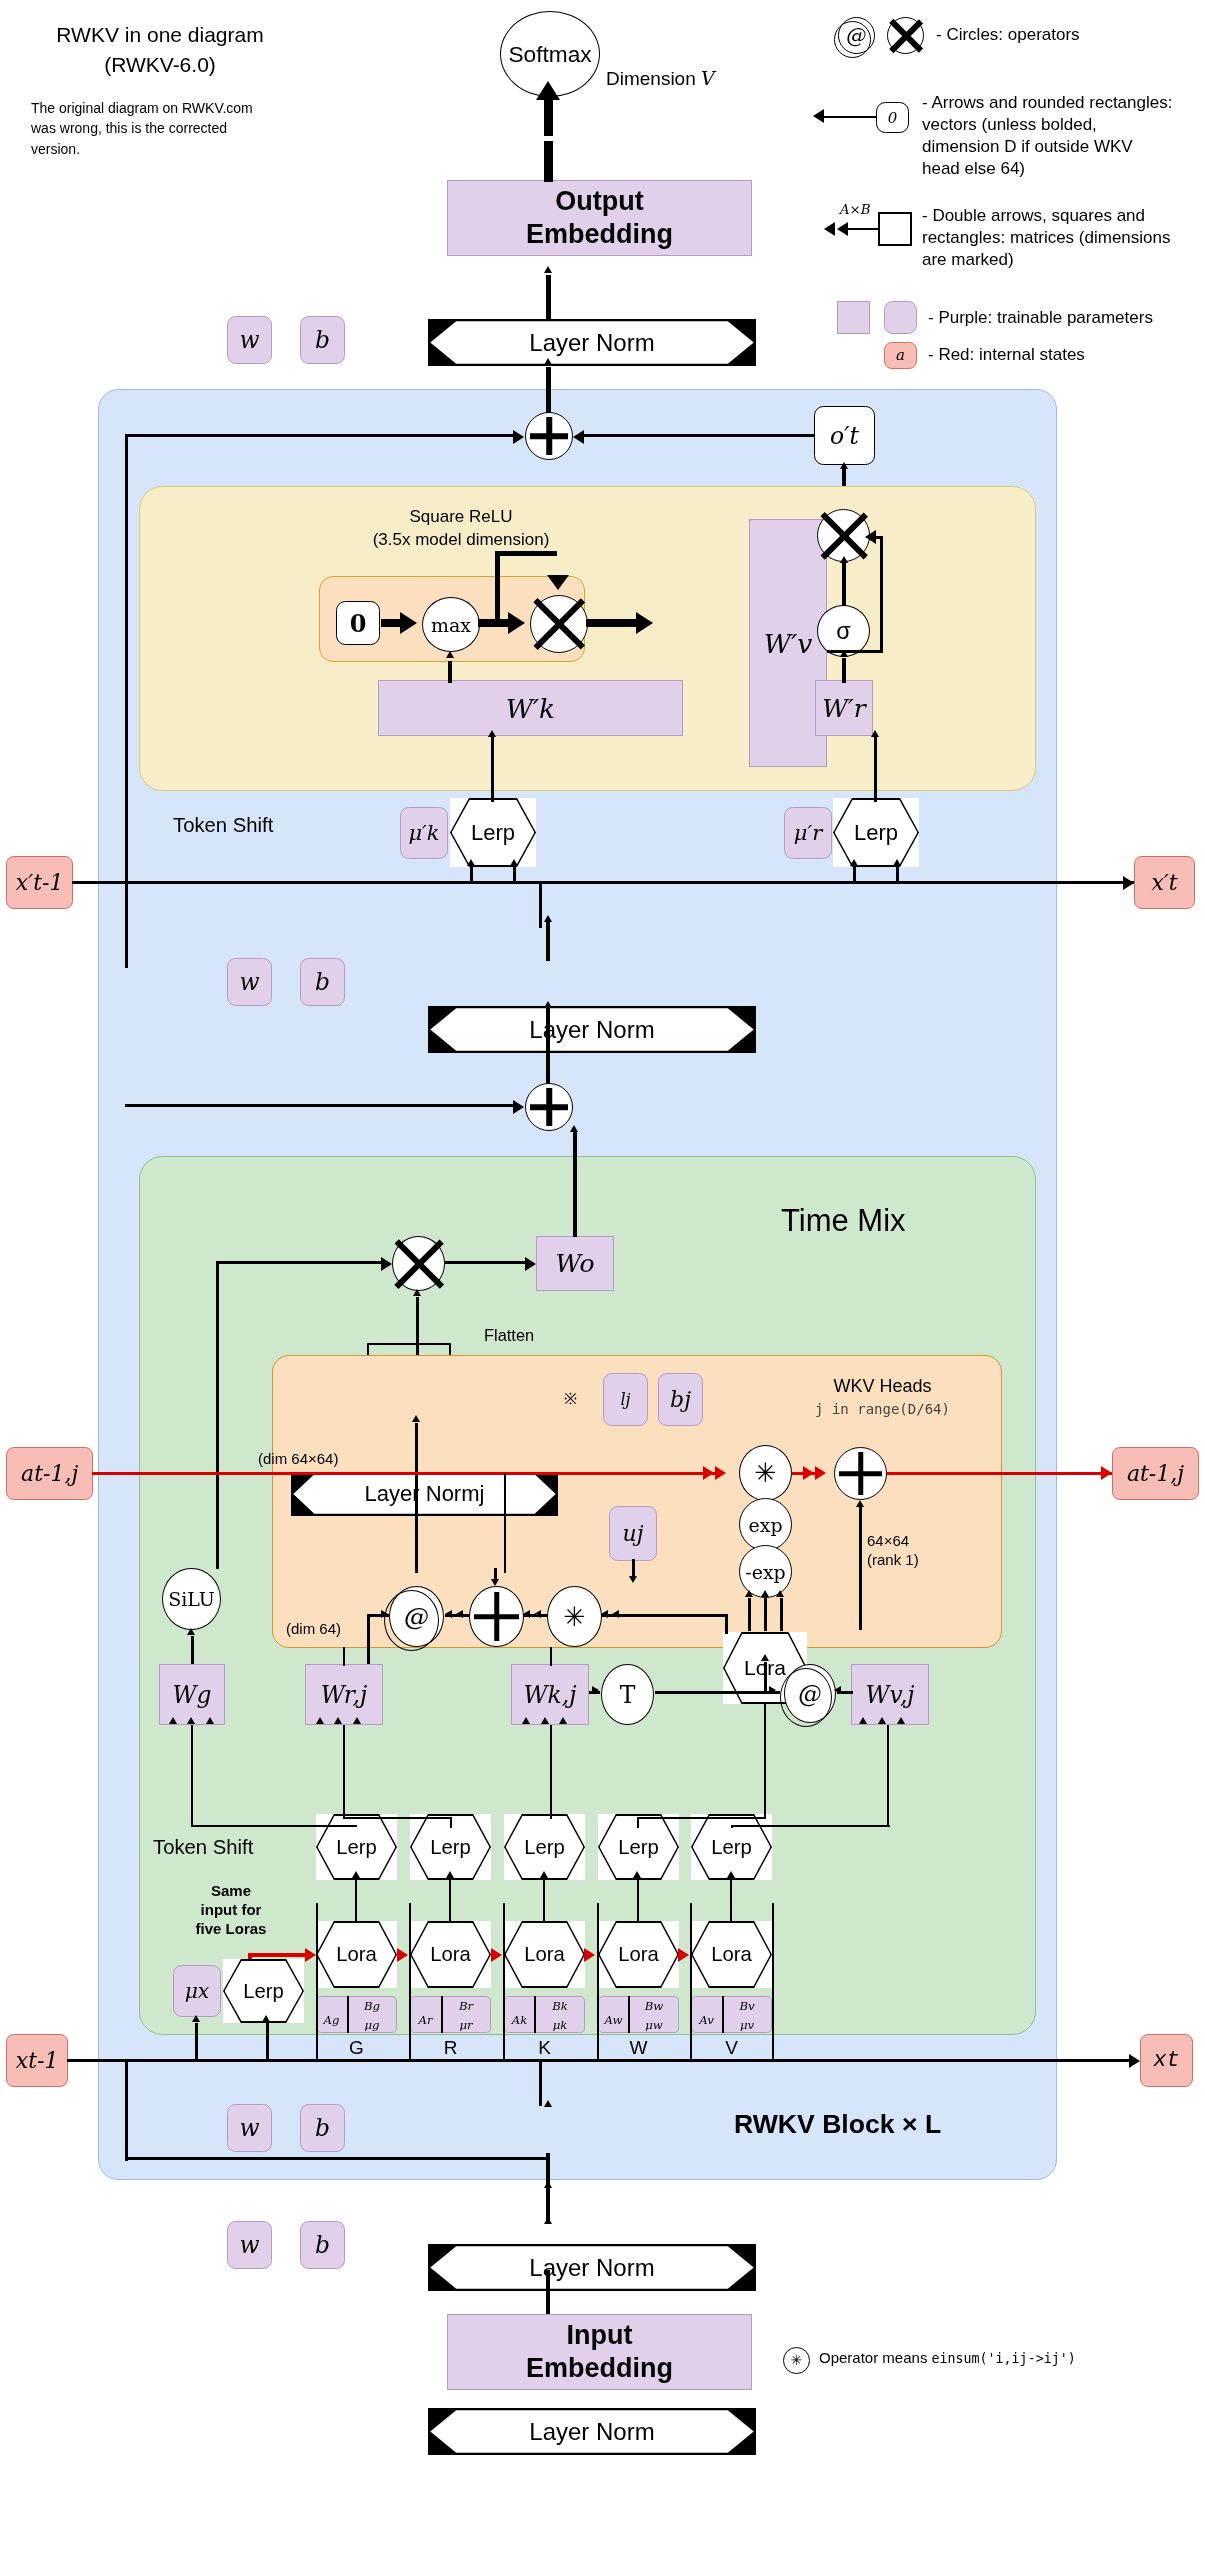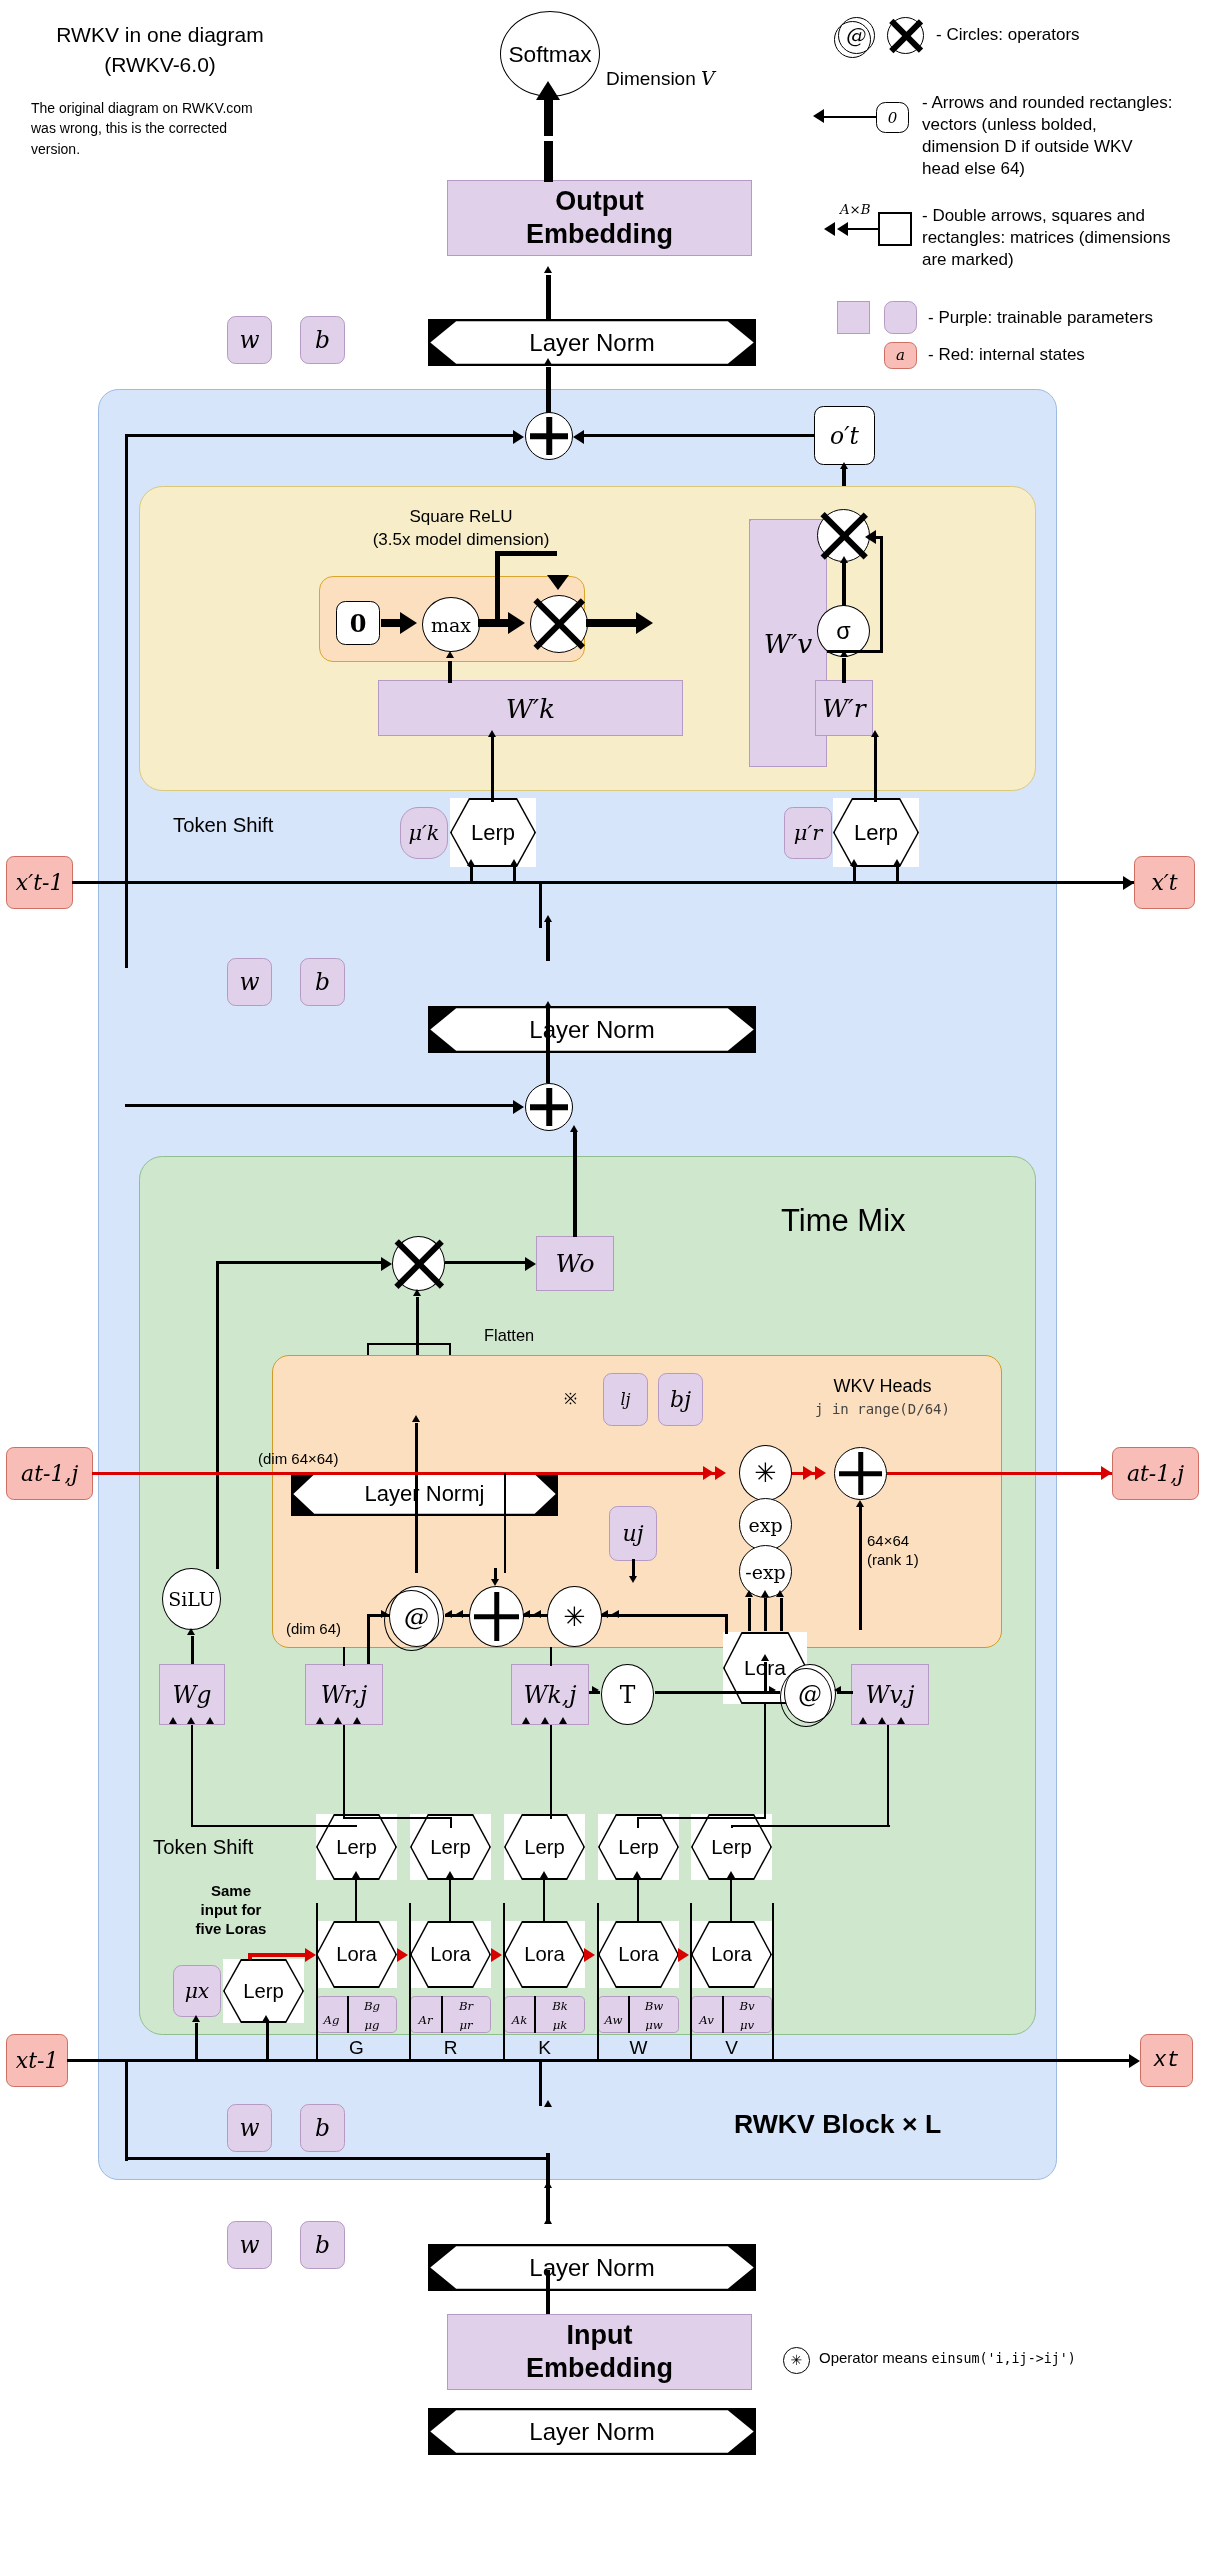--- a/index.html
+++ b/index.html
@@ -226,21 +226,21 @@
 <div class="ln" style="left:827px;top:650px;width:17px;height:3.1px;"></div>
 <div class="ln" style="left:888px;top:536px;width:0px;height:0px;"></div>
 <div class="ln" style="left:881px;top:536px;width:0;height:0;"></div>
 
 <div class="ln" style="left:827px;top:650px;width:56px;height:3.1px;"></div>
 <div class="ln" style="left:880px;top:536px;width:3.1px;height:117px;"></div>
 <div class="ln" style="left:872px;top:536px;width:11px;height:3.1px;"></div>
 <div class="ahL" style="left:865px;top:530px;"></div>
 
 <div class="abs" style="left:173px;top:814px;font-size:20.3px;">Token Shift</div>
-<div class="abs purpleR ctr math" style="left:400px;top:807px;width:48px;height:52px;font-size:21px;border-radius:18px;">
+<div class="abs purpleR ctr math" style="left:400px;top:807px;width:48px;height:52px;font-size:21px;">
   <span>μ′k</span>
 </div>
 <div class="hex" style="left:450px;top:798px;width:86px;height:69px;">
   <div class="hexbd"></div>
       <div class="hexin" style="left:1.6px;right:1.6px;top:1.6px;bottom:1.6px;"></div>
   <div class="hexlabel" style="font-size:22px;">
         <span>Lerp</span>
       </div>
 </div>
 <div class="ln" style="left:491px;top:736px;width:3.1px;height:66px;"></div>

